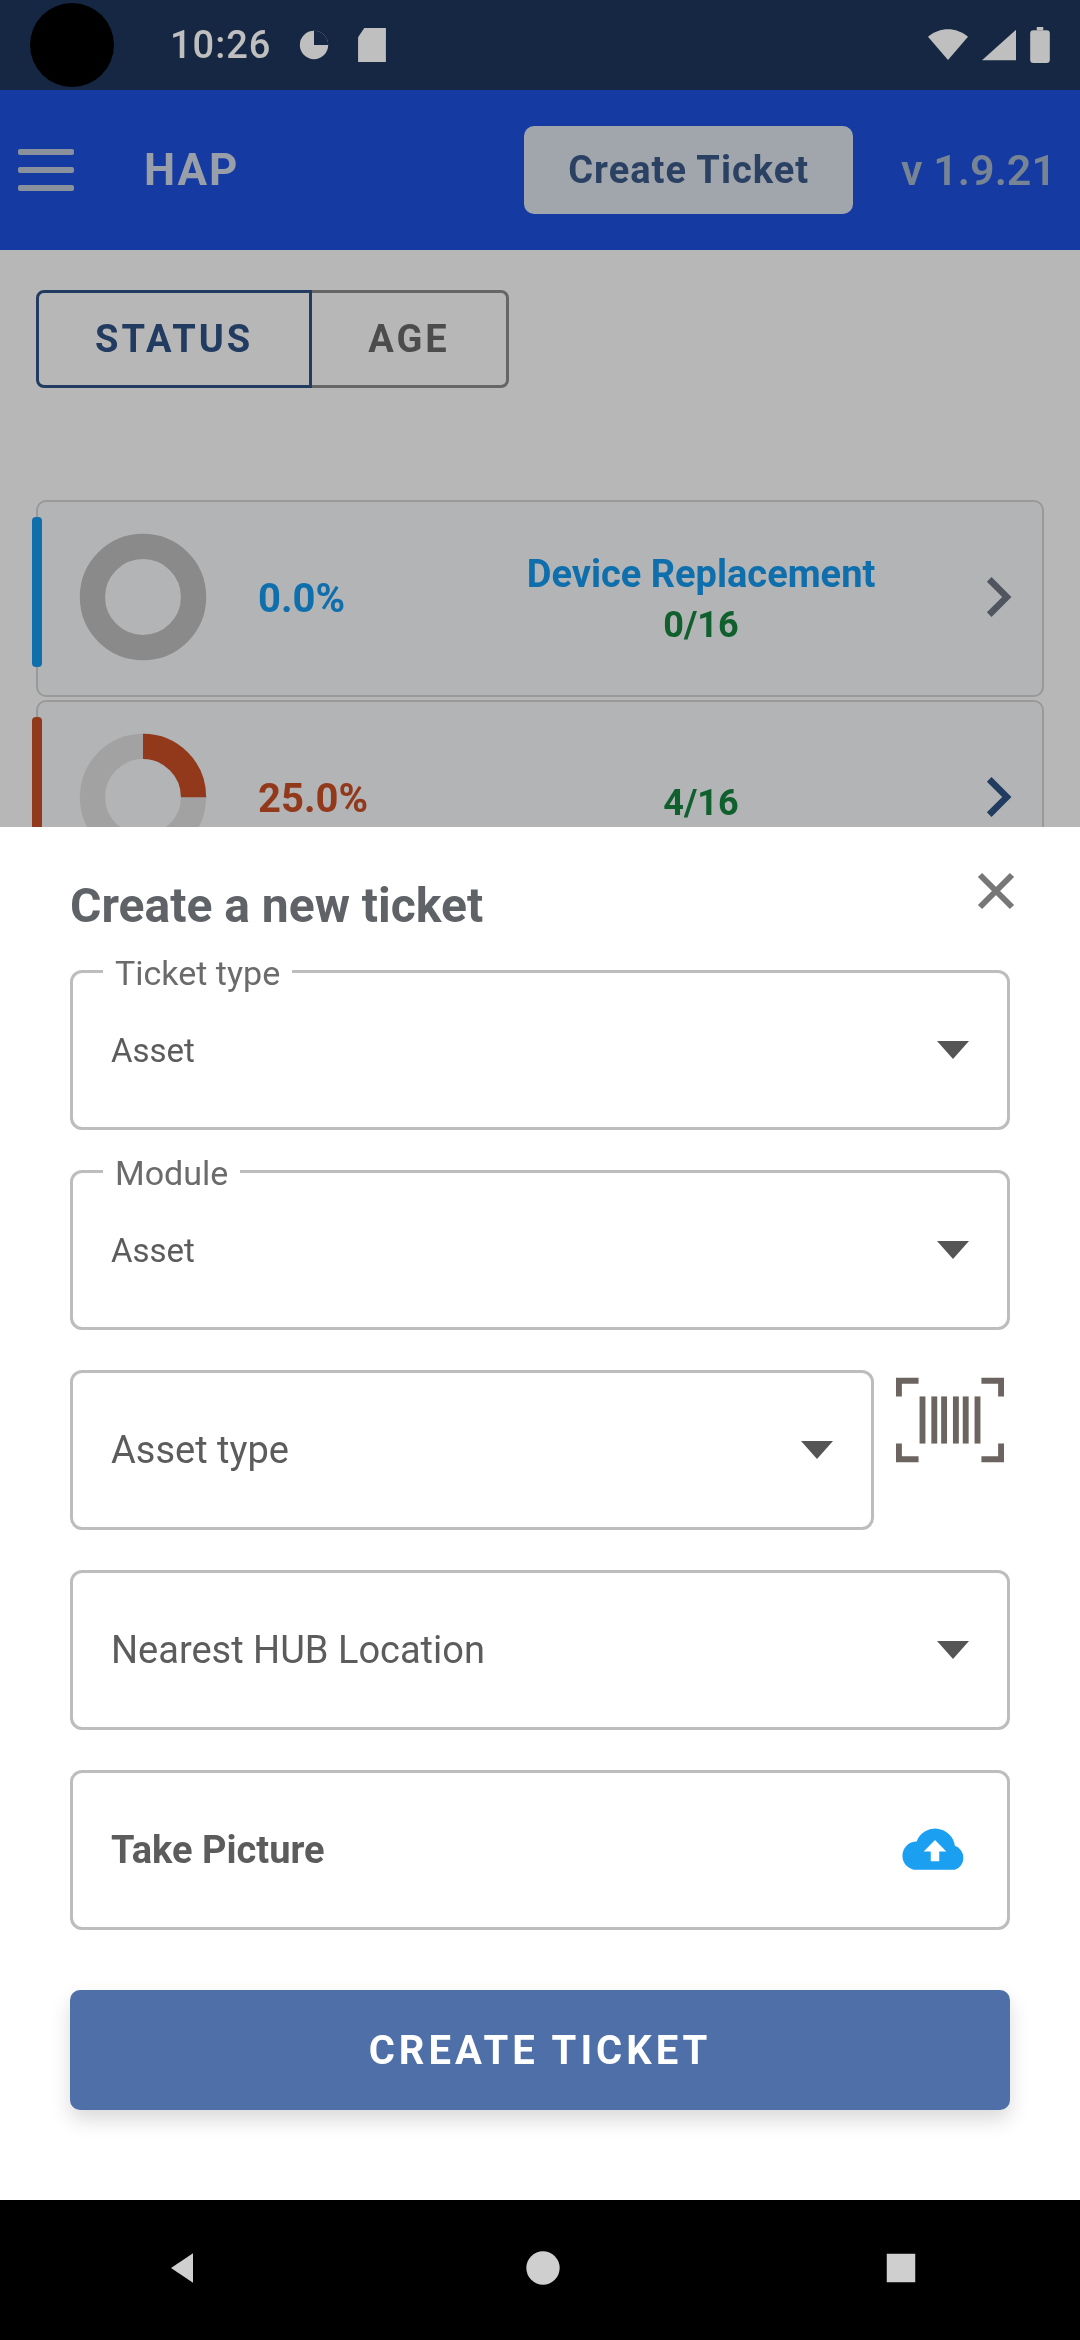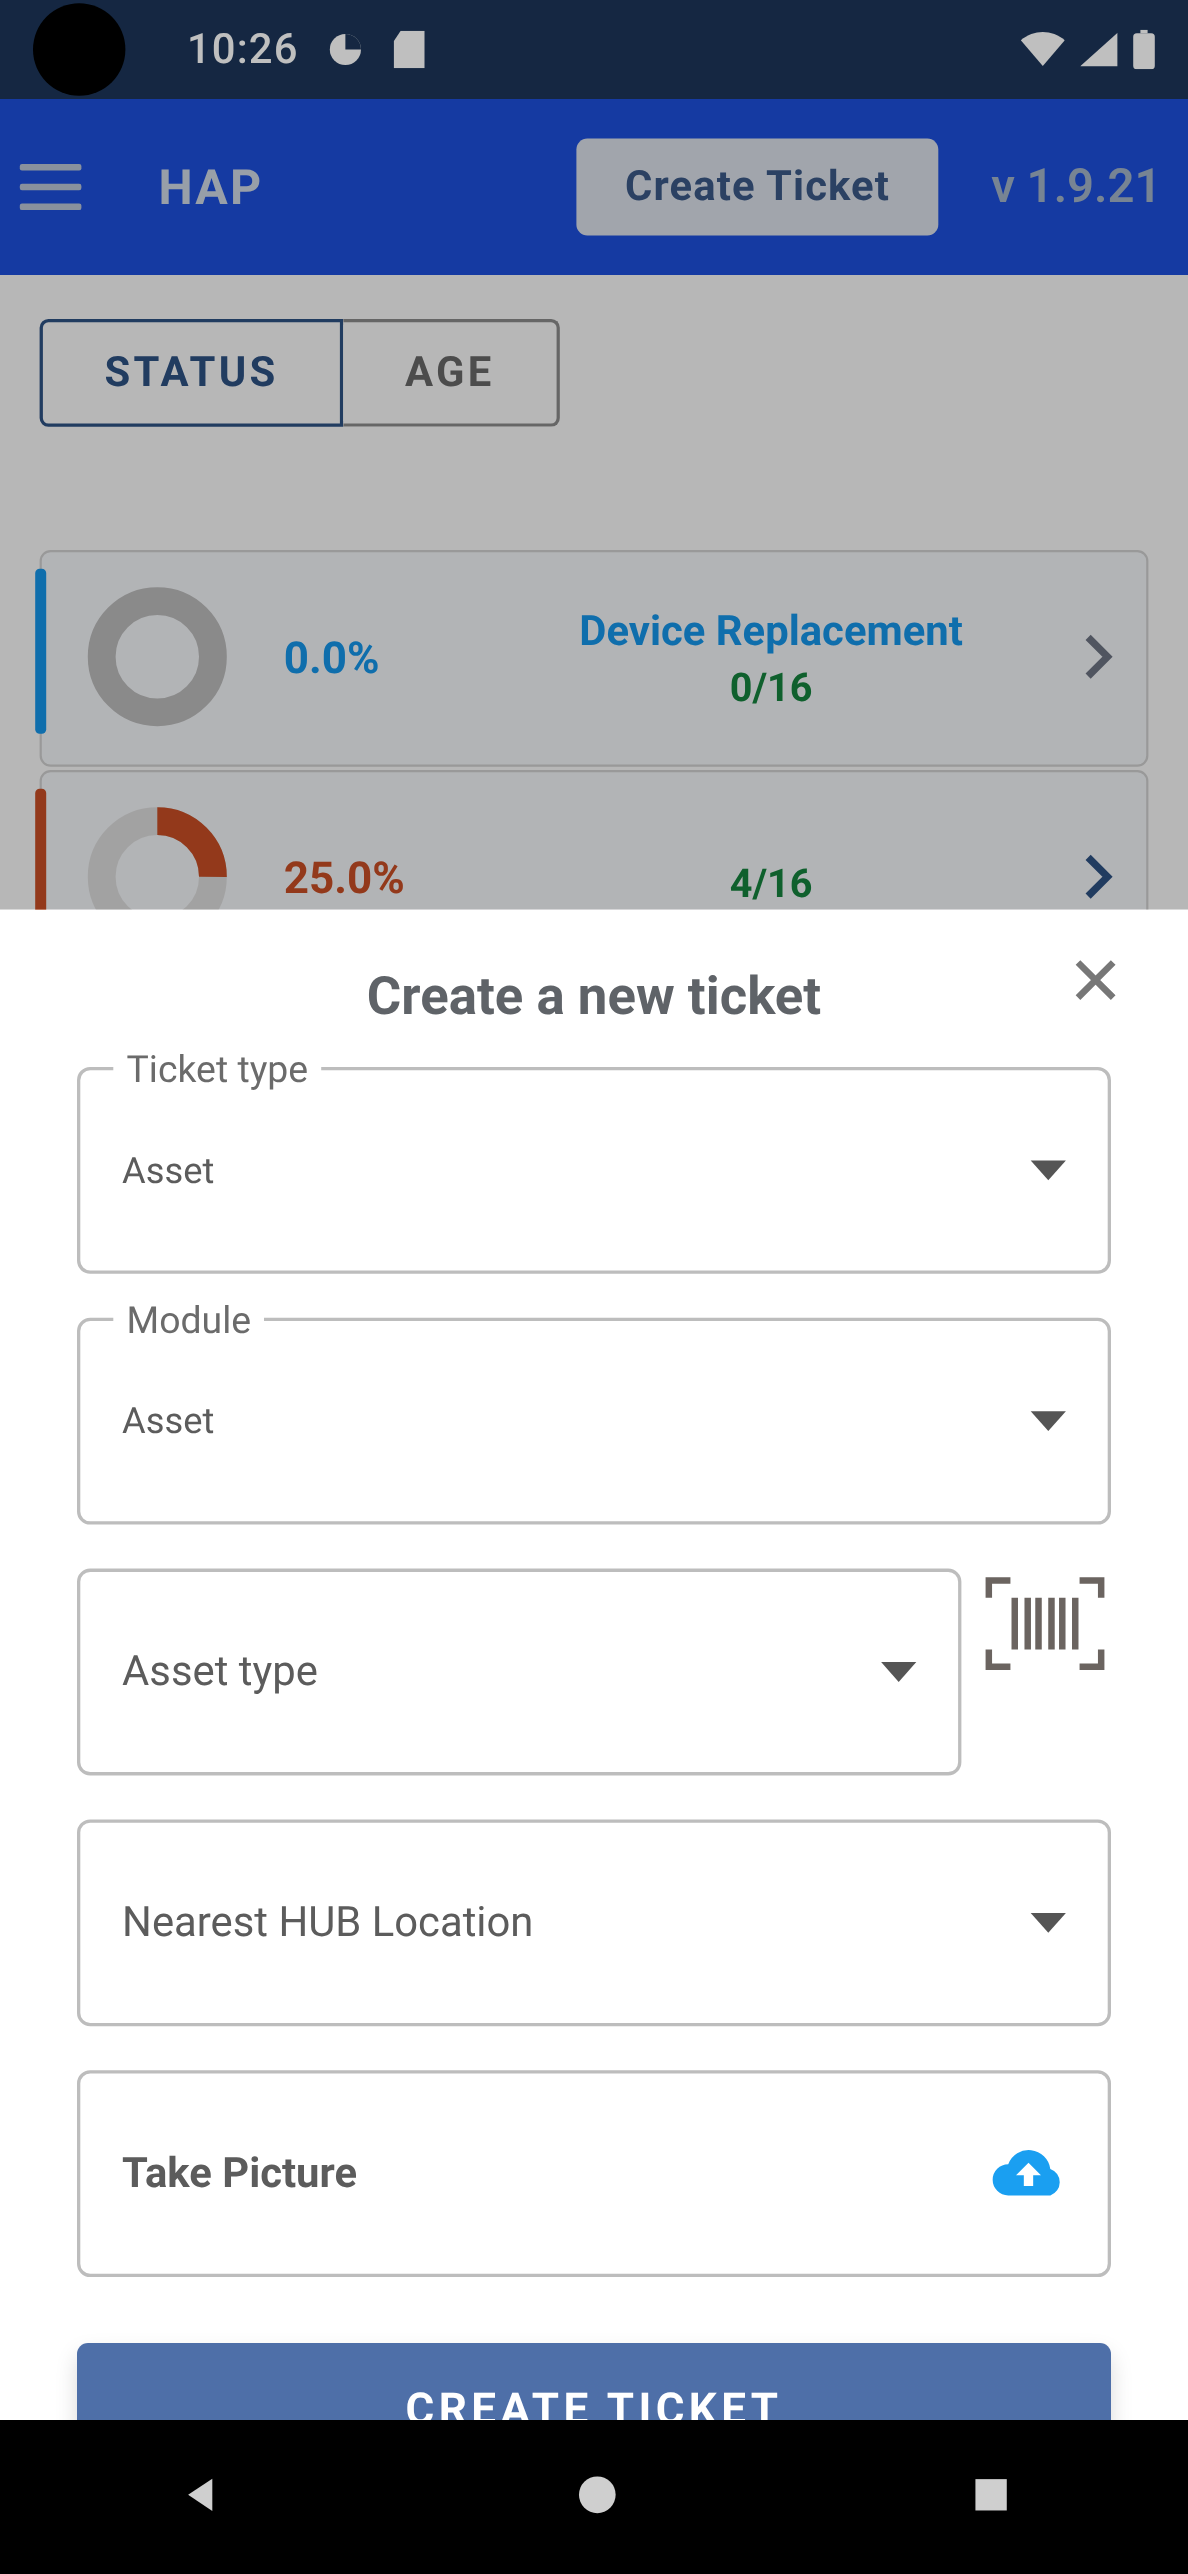--- a/index.html
+++ b/index.html
@@ -47,25 +47,25 @@
   .card.blue .cardtitle { color:#1593e6; }
   .card.red .cardtitle { color:#c44d24; }
   .cardsub { font-size:36px; color:#15803d; font-weight:700; margin-top:8px; }
   .chev { color:#6b7280; margin-right:30px; }
 
   
   .scrim { position:absolute; top:0; left:0; right:0; height:827px; background:rgba(0,0,0,0.25); }
 
   
   .sheet { position:absolute; left:0; right:0; top:827px; bottom:140px; background:#fff; padding:50px 70px 0 70px;}
-  .sheet-head { display:flex; align-items:center; justify-content:center; position:relative; margin-bottom:36px;}
+  .sheet-head { display:flex; align-items:center; position:relative; margin-bottom:36px;}
   .sheet-title { color:#5f6368; font-size:48px; font-weight:700; }
   .close { position:absolute; right:-10px; top:-10px; color:#777; font-size:56px; line-height:1; }
 
-  .field { position:relative; border:3px solid #bdbdbd; border-radius:12px; height:188px; margin-bottom:40px; display:flex; align-items:center; padding:0 38px; justify-content:space-between;}
+  .field { position:relative; border:3px solid #bdbdbd; border-radius:12px; height:160px; margin-bottom:40px; display:flex; align-items:center; padding:0 38px; justify-content:space-between;}
   .field .flabel { position:absolute; top:-20px; left:30px; background:#fff; padding:0 12px; color:#6b6b6b; font-size:34px; }
   .field .fvalue { color:#5c5c5c; font-size:33px; }
   .field .fplaceholder { color:#5c5c5c; font-size:38px; }
   .field .fbold { font-weight:700; }
   .caret { width:0;height:0;border-left:16px solid transparent;border-right:16px solid transparent;border-top:18px solid #555;}
 
   .row-asset-type { display:flex; align-items:flex-start; gap:16px; margin-bottom:40px;}
   .row-asset-type .field { flex:1; margin-bottom:0; }
   .barcode { width:120px; height:100px; display:flex; align-items:center; justify-content:center; }
 

